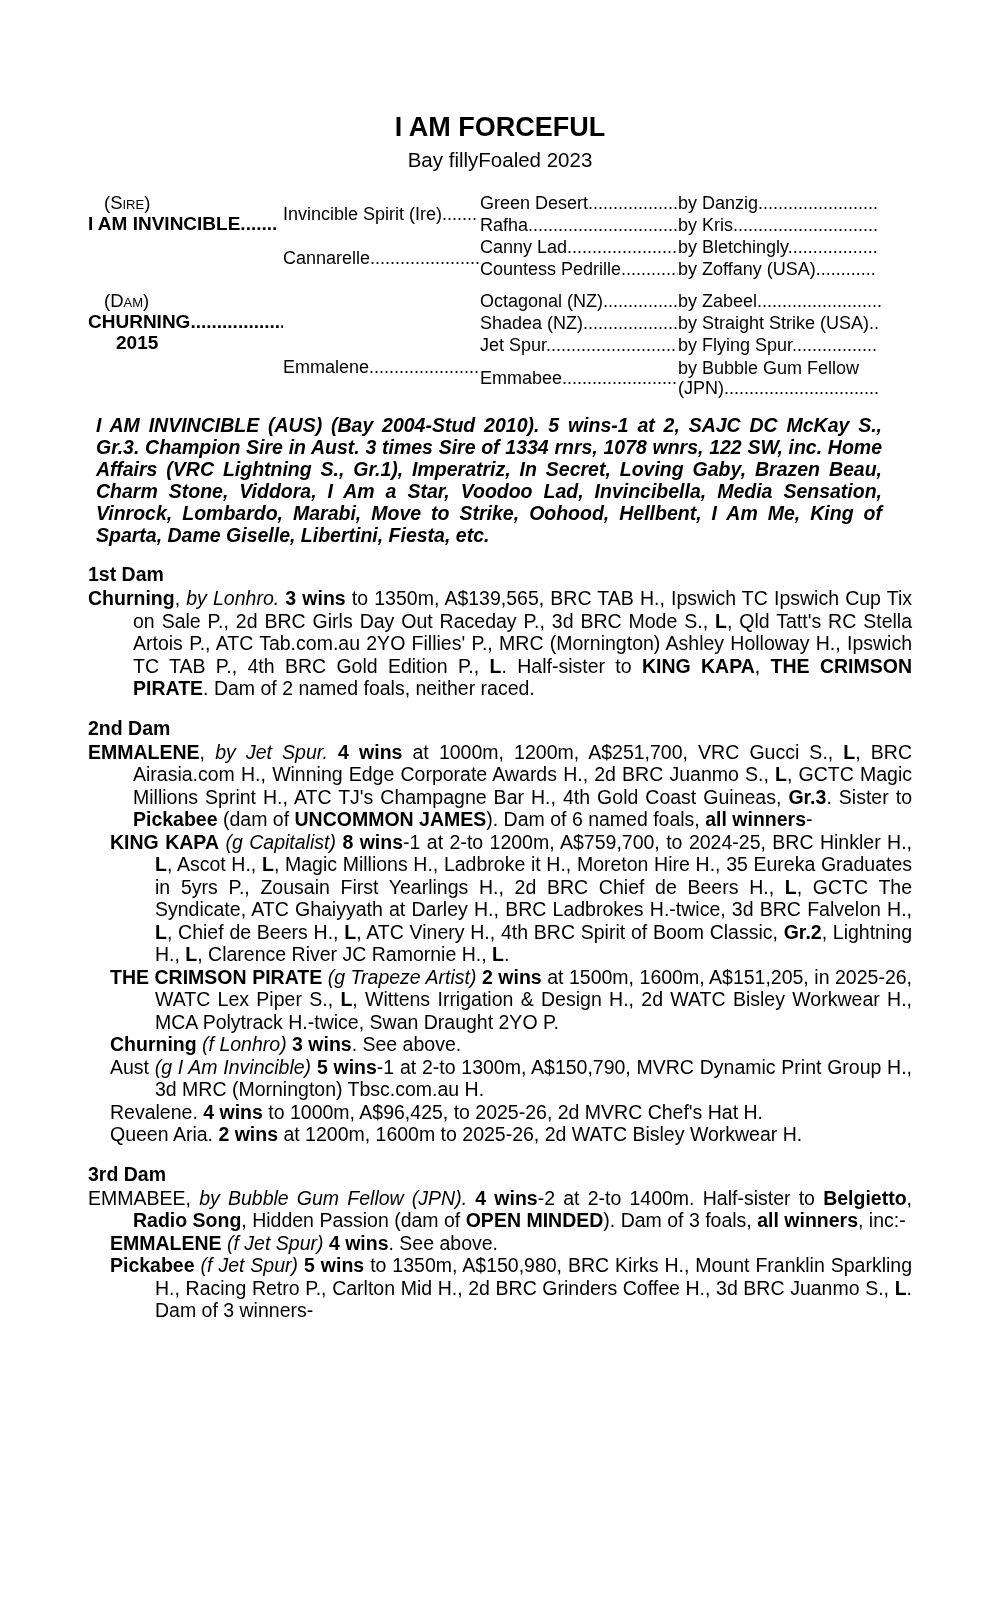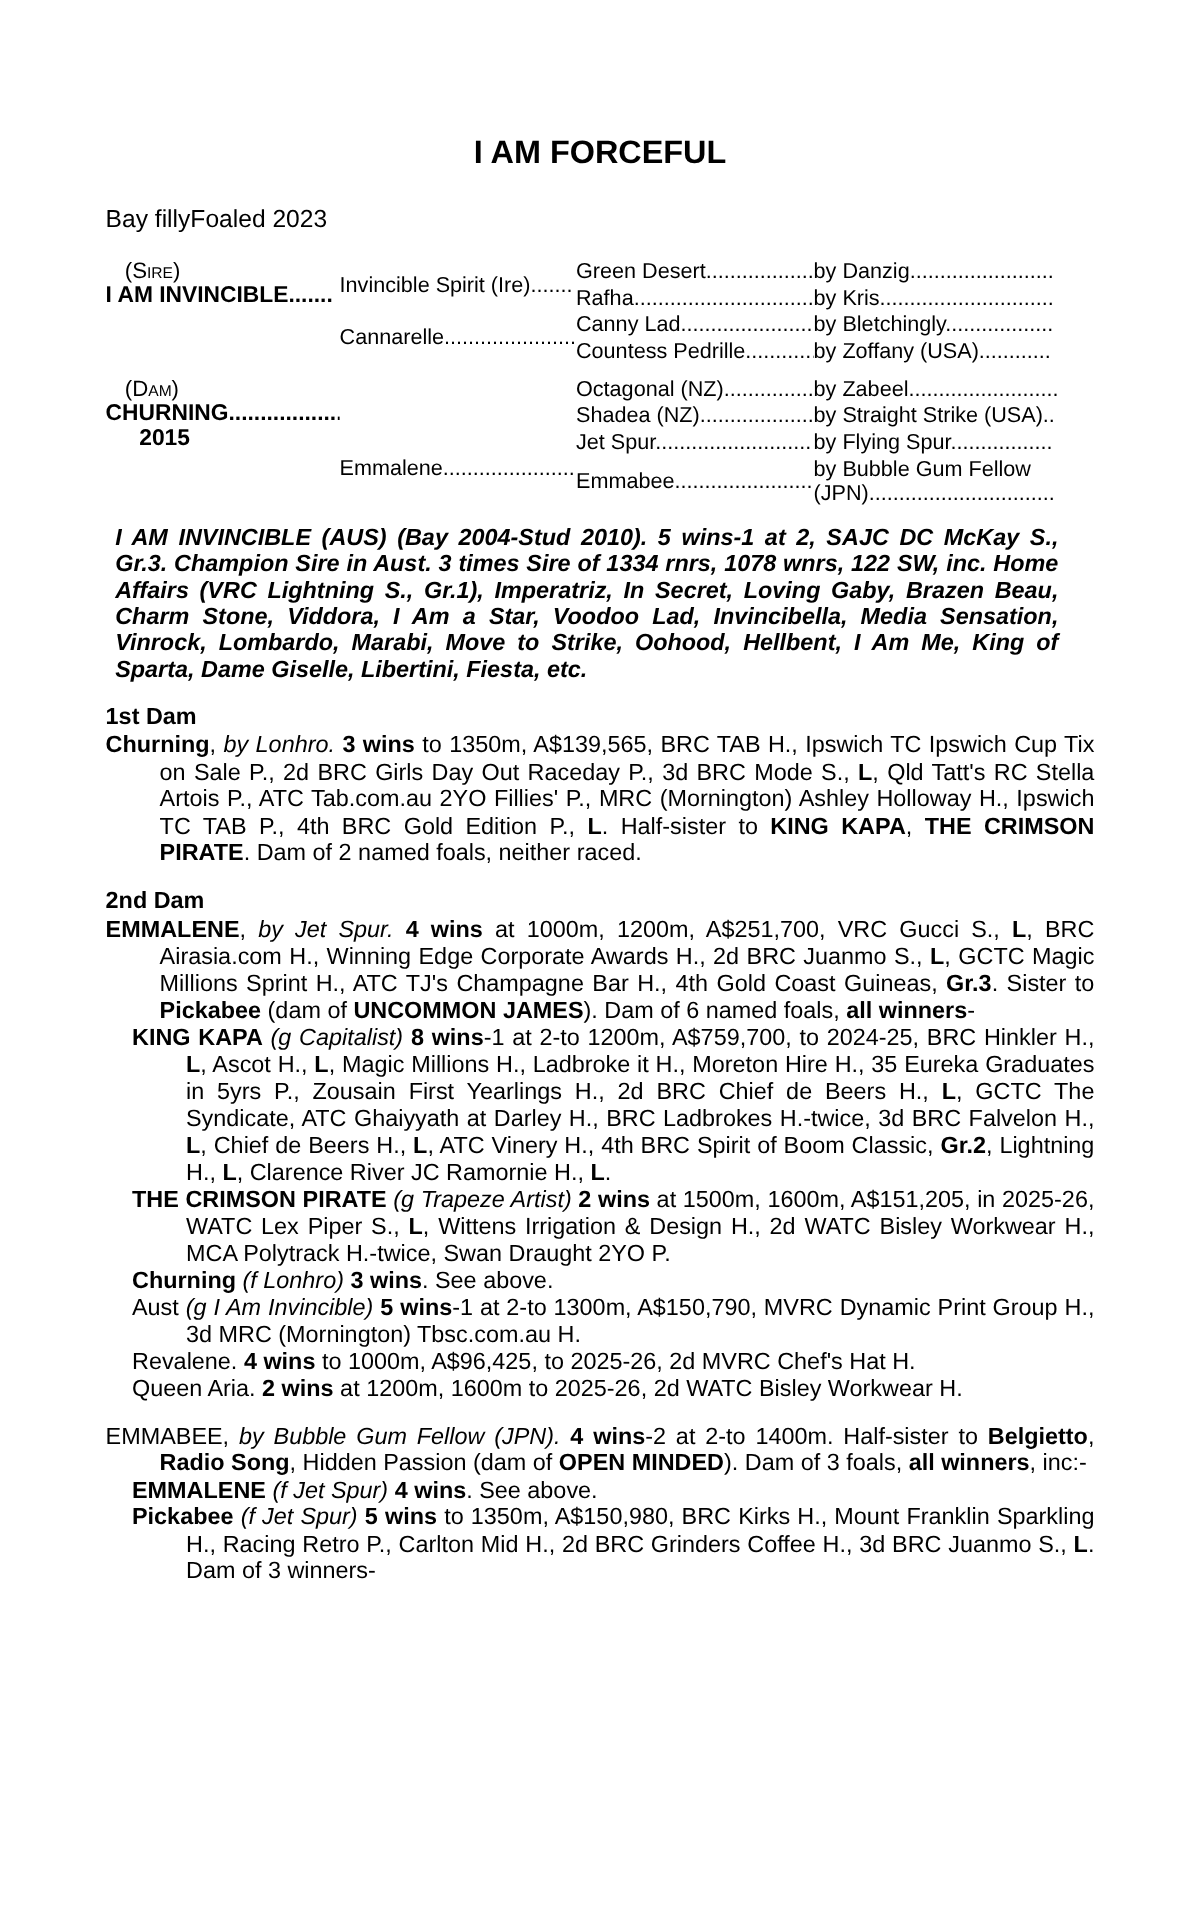--- a/index.html
+++ b/index.html
@@ -5,21 +5,21 @@
   * { margin:0; padding:0; box-sizing:border-box; }
   html,body { background:#ffffff; }
   .page {
     position:relative;
     width:1000px; height:1600px; overflow:hidden;
     background:#ffffff; color:#000000;
     font-family:"Liberation Sans","DejaVu Sans",sans-serif;
     padding:112px 88px 0 88px;
   }
   .title { text-align:center; font-size:27px; font-weight:700; }
-  .subtitle-row { display:flex; justify-content:flex-start; font-size:20.5px; margin-top:28px; }
+  .subtitle-row { display:flex; justify-content:center; font-size:20.5px; margin-top:5px; }
 
   
   .pedigree { margin-top:20px; font-size:18px; line-height:21px; }
   .ped-grid { display:grid; grid-template-columns:195px 197px 198px 1fr; }
   .sire-grid { grid-template-rows:repeat(4,22px); }
   .dam-grid  { grid-template-rows:22px 22px 22px 44px; margin-top:10px; }
   .cell { display:flex; align-items:center; white-space:nowrap; overflow:hidden; }
   .c1{grid-column:1} .c2{grid-column:2} .c3{grid-column:3} .c4{grid-column:4}
   .r1{grid-row:1} .r2{grid-row:2} .r3{grid-row:3} .r4{grid-row:4}
   .rows12{grid-row:1/3} .rows34{grid-row:3/5} .rows14{grid-row:1/5}
@@ -109,18 +109,19 @@
     <p class="entry L0"><span class="sb">EMMALENE</span><span>, </span><span class="si">by Jet Spur.</span><span> </span><span class="sb">4 wins</span><span> at 1000m, 1200m, A$251,700, VRC Gucci S., </span><span class="sb">L</span><span>, BRC Airasia.com H., Winning Edge Corporate Awards H., 2d BRC Juanmo S., </span><span class="sb">L</span><span>, GCTC Magic Millions Sprint H., ATC TJ's Champagne Bar H., 4th Gold Coast Guineas, </span><span class="sb">Gr.3</span><span>. Sister to </span><span class="sb">Pickabee</span><span> (dam of </span><span class="sb">UNCOMMON JAMES</span><span>). Dam of 6 named foals, </span><span class="sb">all winners</span><span>-</span></p>
     <p class="entry L1"><span class="sb">KING KAPA</span><span> </span><span class="si">(g Capitalist)</span><span> </span><span class="sb">8 wins</span><span>-1 at 2-to 1200m, A$759,700, to 2024-25, BRC Hinkler H., </span><span class="sb">L</span><span>, Ascot H., </span><span class="sb">L</span><span>, Magic Millions H., Ladbroke it H., Moreton Hire H., 35 Eureka Graduates in 5yrs P., Zousain First Yearlings H., 2d BRC Chief de Beers H., </span><span class="sb">L</span><span>, GCTC The Syndicate, ATC Ghaiyyath at Darley H., BRC Ladbrokes H.-twice, 3d BRC Falvelon H., </span><span class="sb">L</span><span>, Chief de Beers H., </span><span class="sb">L</span><span>, ATC Vinery H., 4th BRC Spirit of Boom Classic, </span><span class="sb">Gr.2</span><span>, Lightning H., </span><span class="sb">L</span><span>, Clarence River JC Ramornie H., </span><span class="sb">L</span><span>.</span></p>
     <p class="entry L1"><span class="sb">THE CRIMSON PIRATE</span><span> </span><span class="si">(g Trapeze Artist)</span><span> </span><span class="sb">2 wins</span><span> at 1500m, 1600m, A$151,205, in 2025-26, WATC Lex Piper S., </span><span class="sb">L</span><span>, Wittens Irrigation &amp; Design H., 2d WATC Bisley Workwear H., MCA Polytrack H.-twice, Swan Draught 2YO P.</span></p>
     <p class="entry L1"><span class="sb">Churning</span><span> </span><span class="si">(f Lonhro)</span><span> </span><span class="sb">3 wins</span><span>. See above.</span></p>
     <p class="entry L1"><span>Aust </span><span class="si">(g I Am Invincible)</span><span> </span><span class="sb">5 wins</span><span>-1 at 2-to 1300m, A$150,790, MVRC Dynamic Print Group H., 3d MRC (Mornington) Tbsc.com.au H.</span></p>
     <p class="entry L1"><span>Revalene. </span><span class="sb">4 wins</span><span> to 1000m, A$96,425, to 2025-26, 2d MVRC Chef's Hat H.</span></p>
     <p class="entry L1"><span>Queen Aria. </span><span class="sb">2 wins</span><span> at 1200m, 1600m to 2025-26, 2d WATC Bisley Workwear H.</span></p>
   </section>
 
   <section class="dam-section">
+    <h2 class="section-heading">3rd Dam</h2>
     <p class="entry L0"><span>EMMABEE, </span><span class="si">by Bubble Gum Fellow (JPN).</span><span> </span><span class="sb">4 wins</span><span>-2 at 2-to 1400m. Half-sister to </span><span class="sb">Belgietto</span><span>, </span><span class="sb">Radio Song</span><span>, Hidden Passion (dam of </span><span class="sb">OPEN MINDED</span><span>). Dam of 3 foals, </span><span class="sb">all winners</span><span>, inc:-</span></p>
     <p class="entry L1"><span class="sb">EMMALENE</span><span> </span><span class="si">(f Jet Spur)</span><span> </span><span class="sb">4 wins</span><span>. See above.</span></p>
     <p class="entry L1"><span class="sb">Pickabee</span><span> </span><span class="si">(f Jet Spur)</span><span> </span><span class="sb">5 wins</span><span> to 1350m, A$150,980, BRC Kirks H., Mount Franklin Sparkling H., Racing Retro P., Carlton Mid H., 2d BRC Grinders Coffee H., 3d BRC Juanmo S., </span><span class="sb">L</span><span>. Dam of 3 winners-</span></p>
   </section>
 
 </div>
 
 </body></html>

